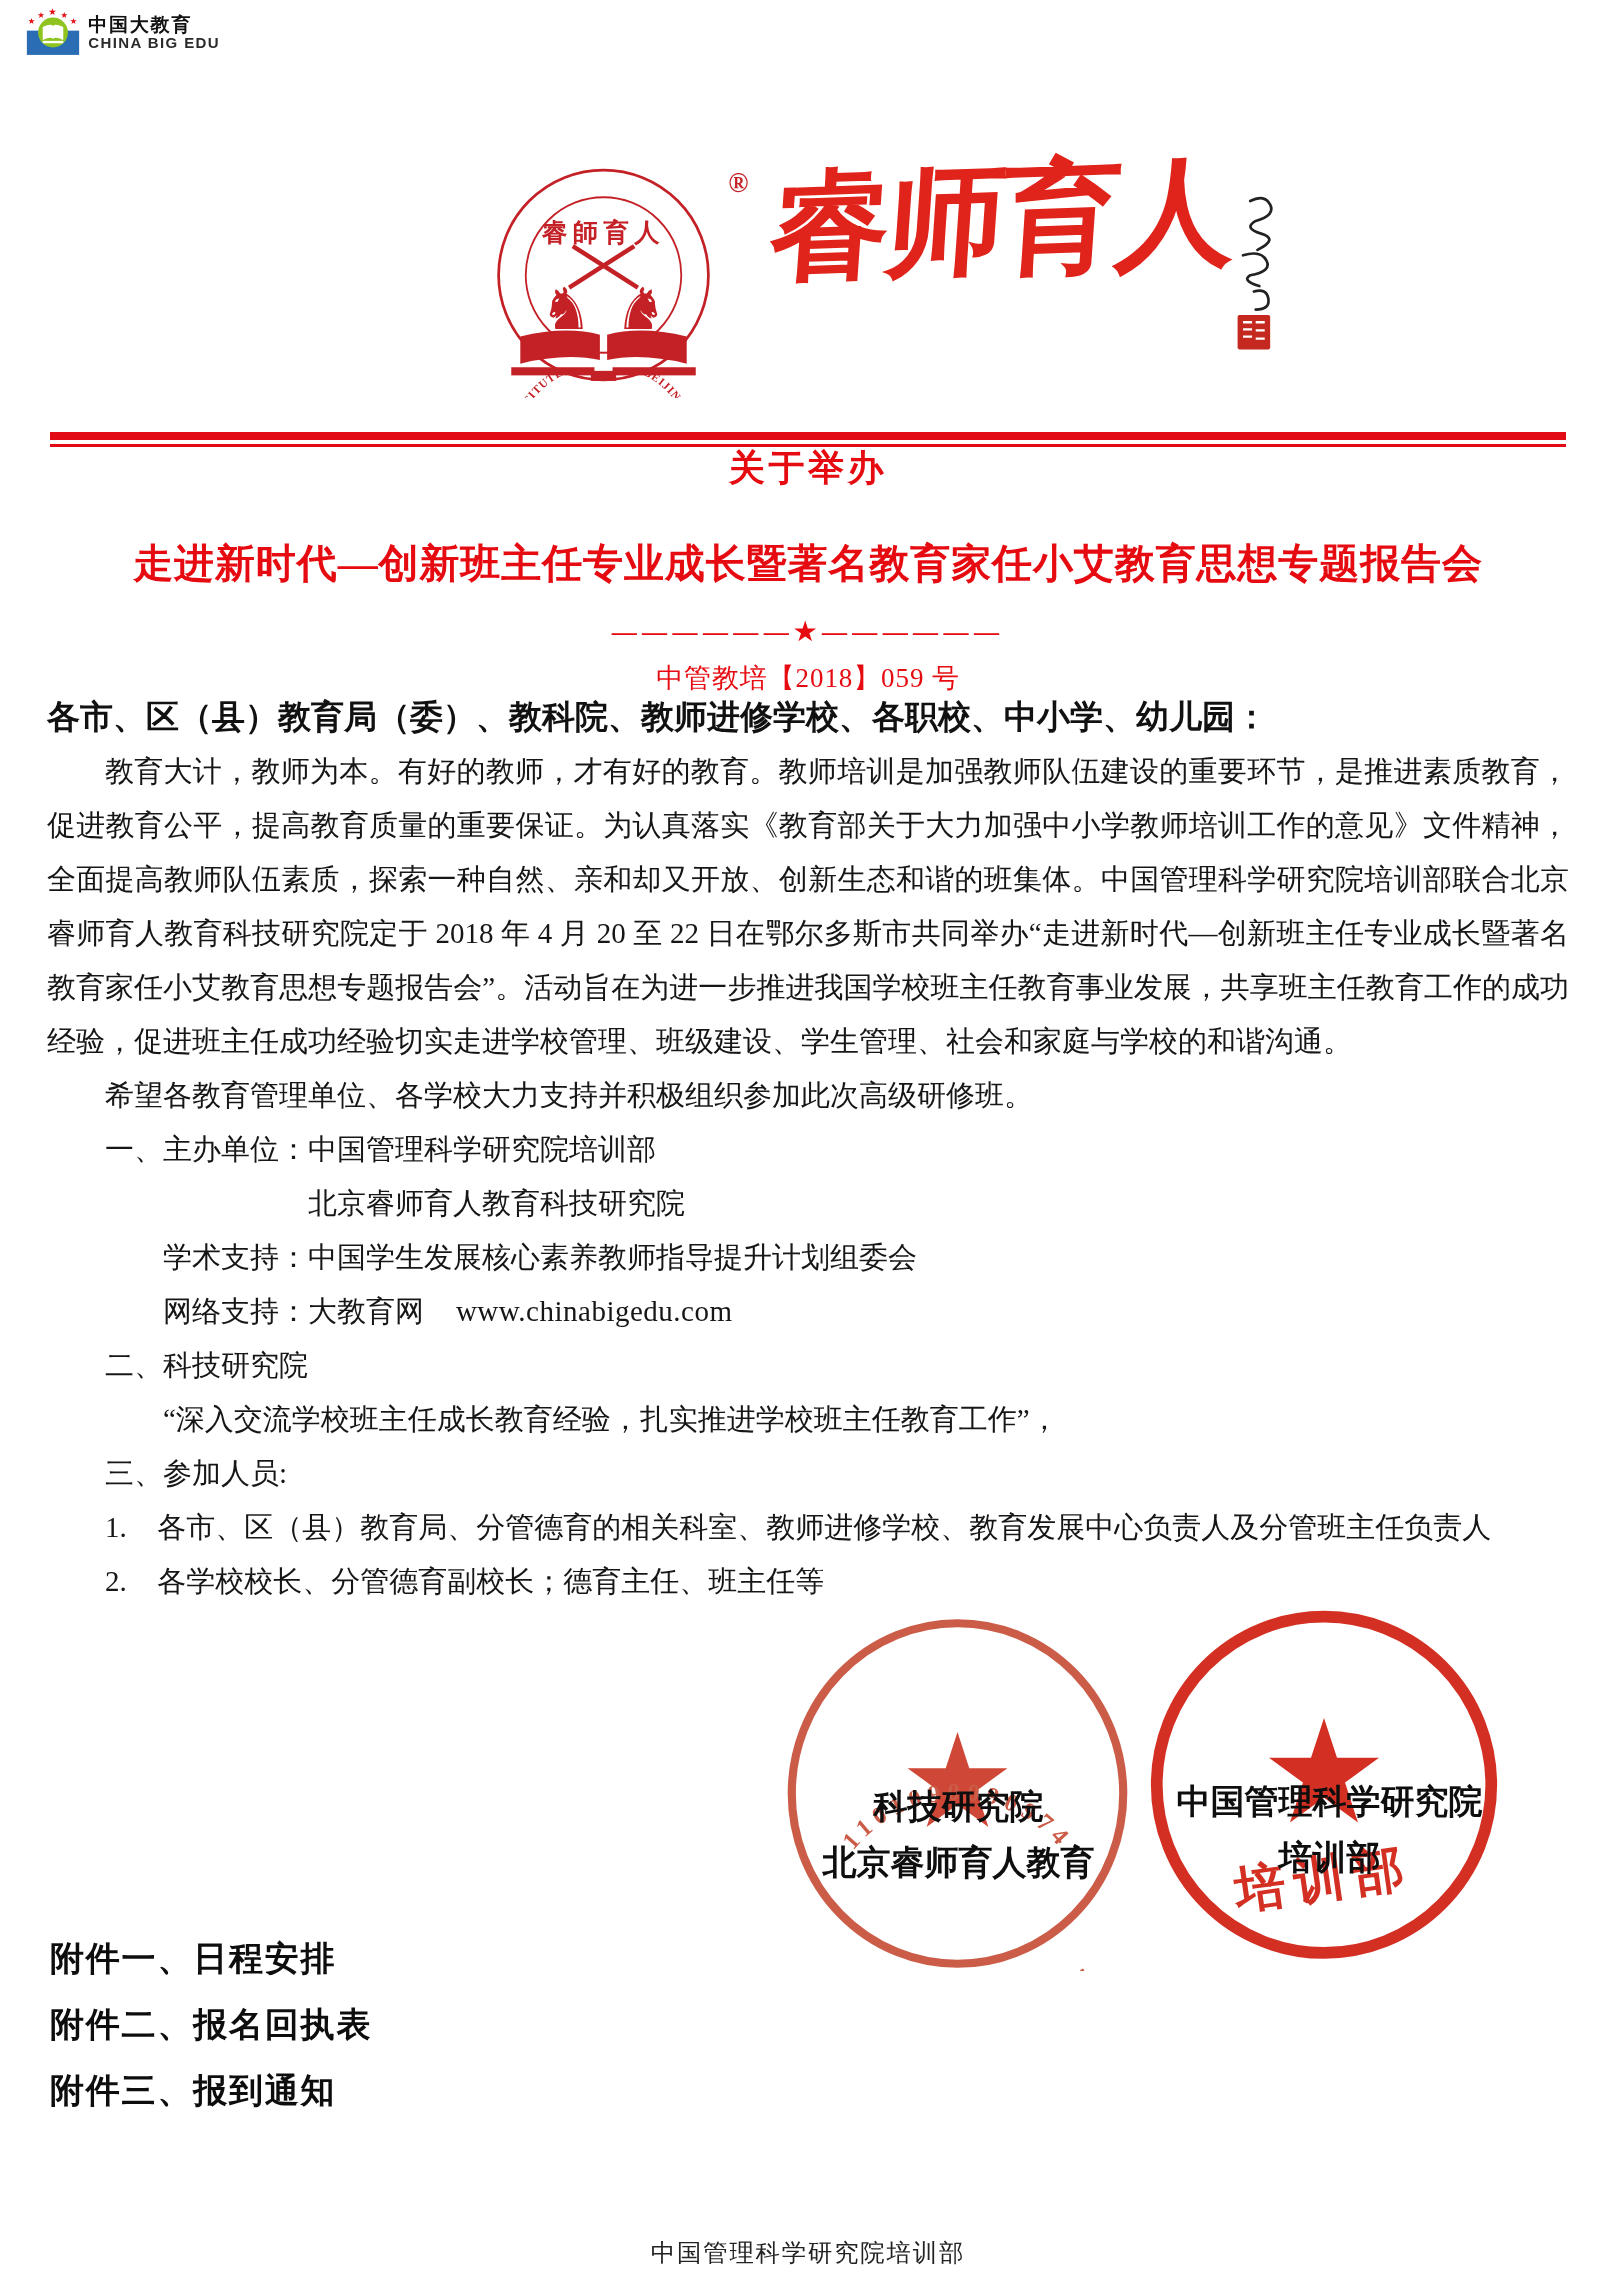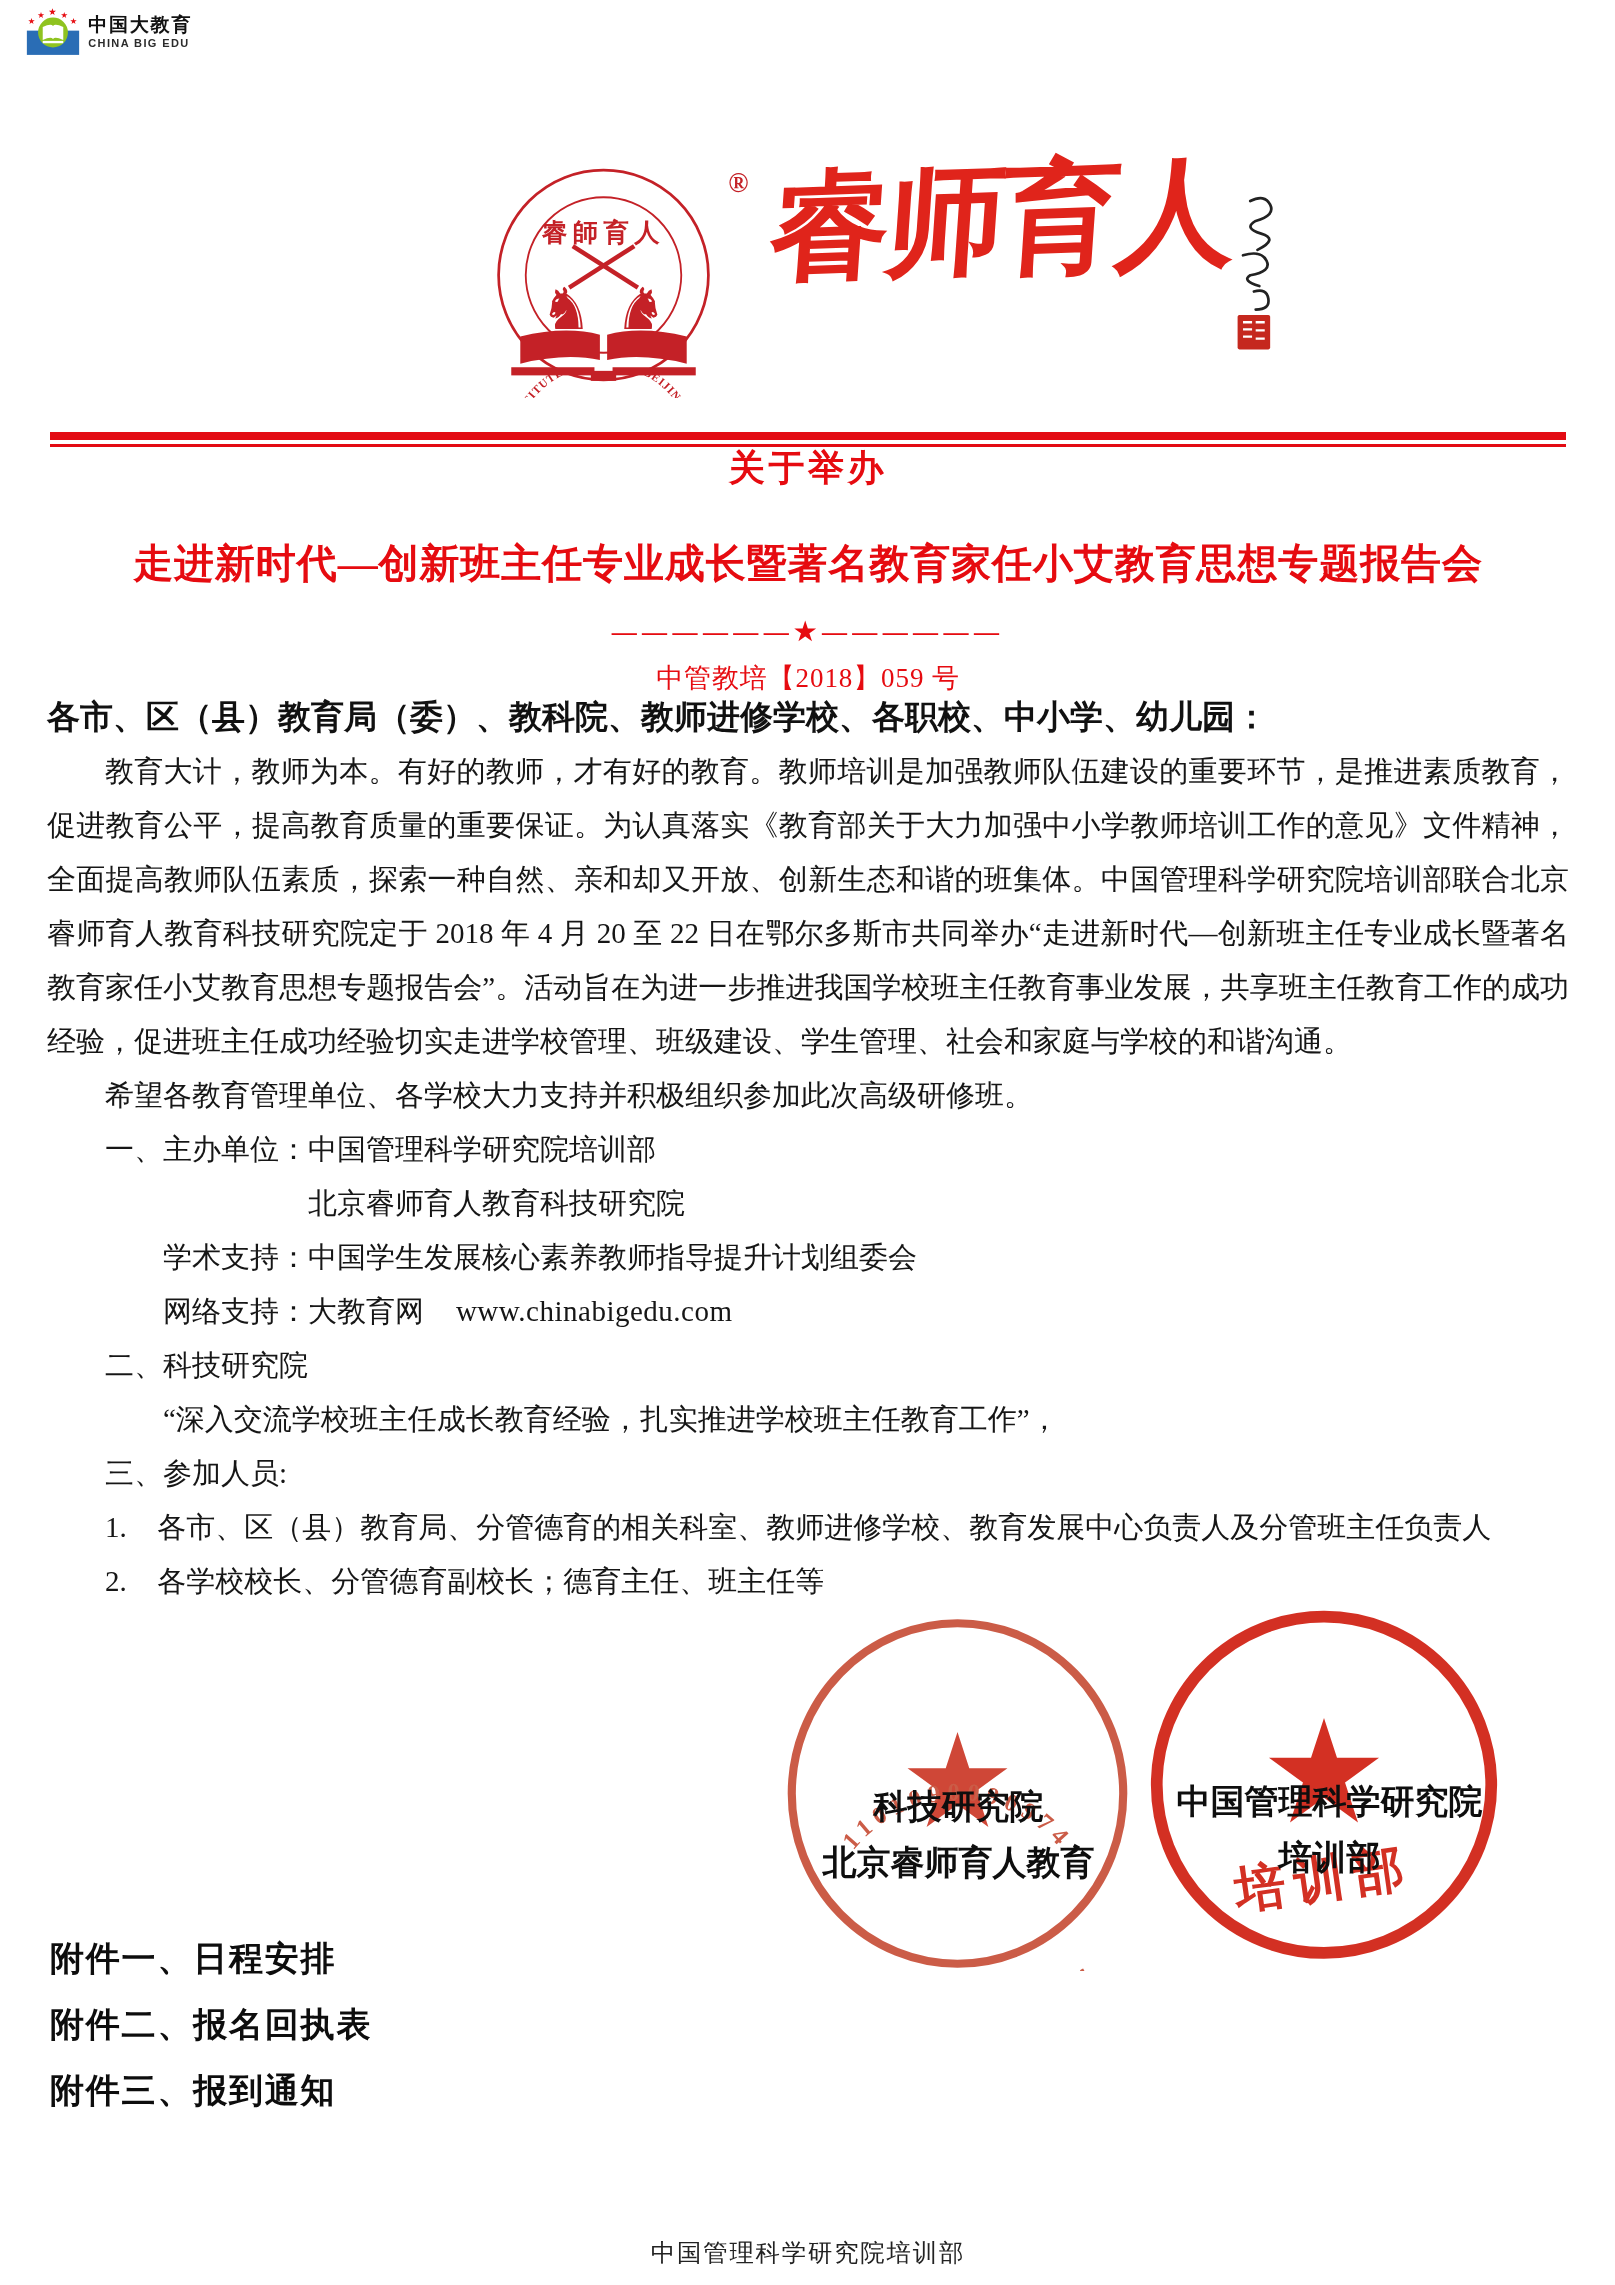--- a/index.html
+++ b/index.html
@@ -5,21 +5,21 @@
   * { box-sizing: border-box; }
   html,body { margin:0; padding:0; }
   body { background:#ffffff; font-family:"Liberation Serif","DejaVu Serif",serif; }
   .page { position:relative; width:1616px; height:2285px; background:#ffffff; overflow:hidden; margin:0 auto; }
 
   
   .corner-logo { position:absolute; left:25px; top:7.2px; display:flex; align-items:center; }
   .corner-logo .mark { width:56px; height:51px; }
   .corner-logo .texts { margin-left:7.2px; display:flex; flex-direction:column; justify-content:space-between; }
   .corner-logo .cn { font-family:"Liberation Sans","DejaVu Sans",sans-serif; font-weight:bold; font-size:19px; color:#121212; letter-spacing:1.8px; line-height:22px; }
-  .corner-logo .en { font-family:"Liberation Sans","DejaVu Sans",sans-serif; font-weight:bold; font-size:11px; color:#2b2b2b; letter-spacing:1.4px; line-height:14.5px; }
+  .corner-logo .en { font-family:"Liberation Sans","DejaVu Sans",sans-serif; font-weight:bold; font-size:15px; color:#2b2b2b; letter-spacing:1.4px; line-height:14.5px; }
 
   
   .seal-svg { position:absolute; left:457px; top:152px; width:312px; height:246px; }
   .calligraphy { position:absolute; left:771px; top:143px; width:470px; font-size:119px; font-weight:bold; color:#e0241b; letter-spacing:-3.6px; line-height:154px; transform:rotate(-2deg) skewX(-6deg); white-space:nowrap; }
   .signature-svg { position:absolute; left:1223px; top:192px; width:69px; height:161px; }
 
   
   .divider-thick { position:absolute; left:50px; top:432px; width:1516px; height:8.1px; background:#e30b13; }
   .divider-thin  { position:absolute; left:50px; top:444px; width:1516px; height:2.7px; background:#e30b13; }
 

